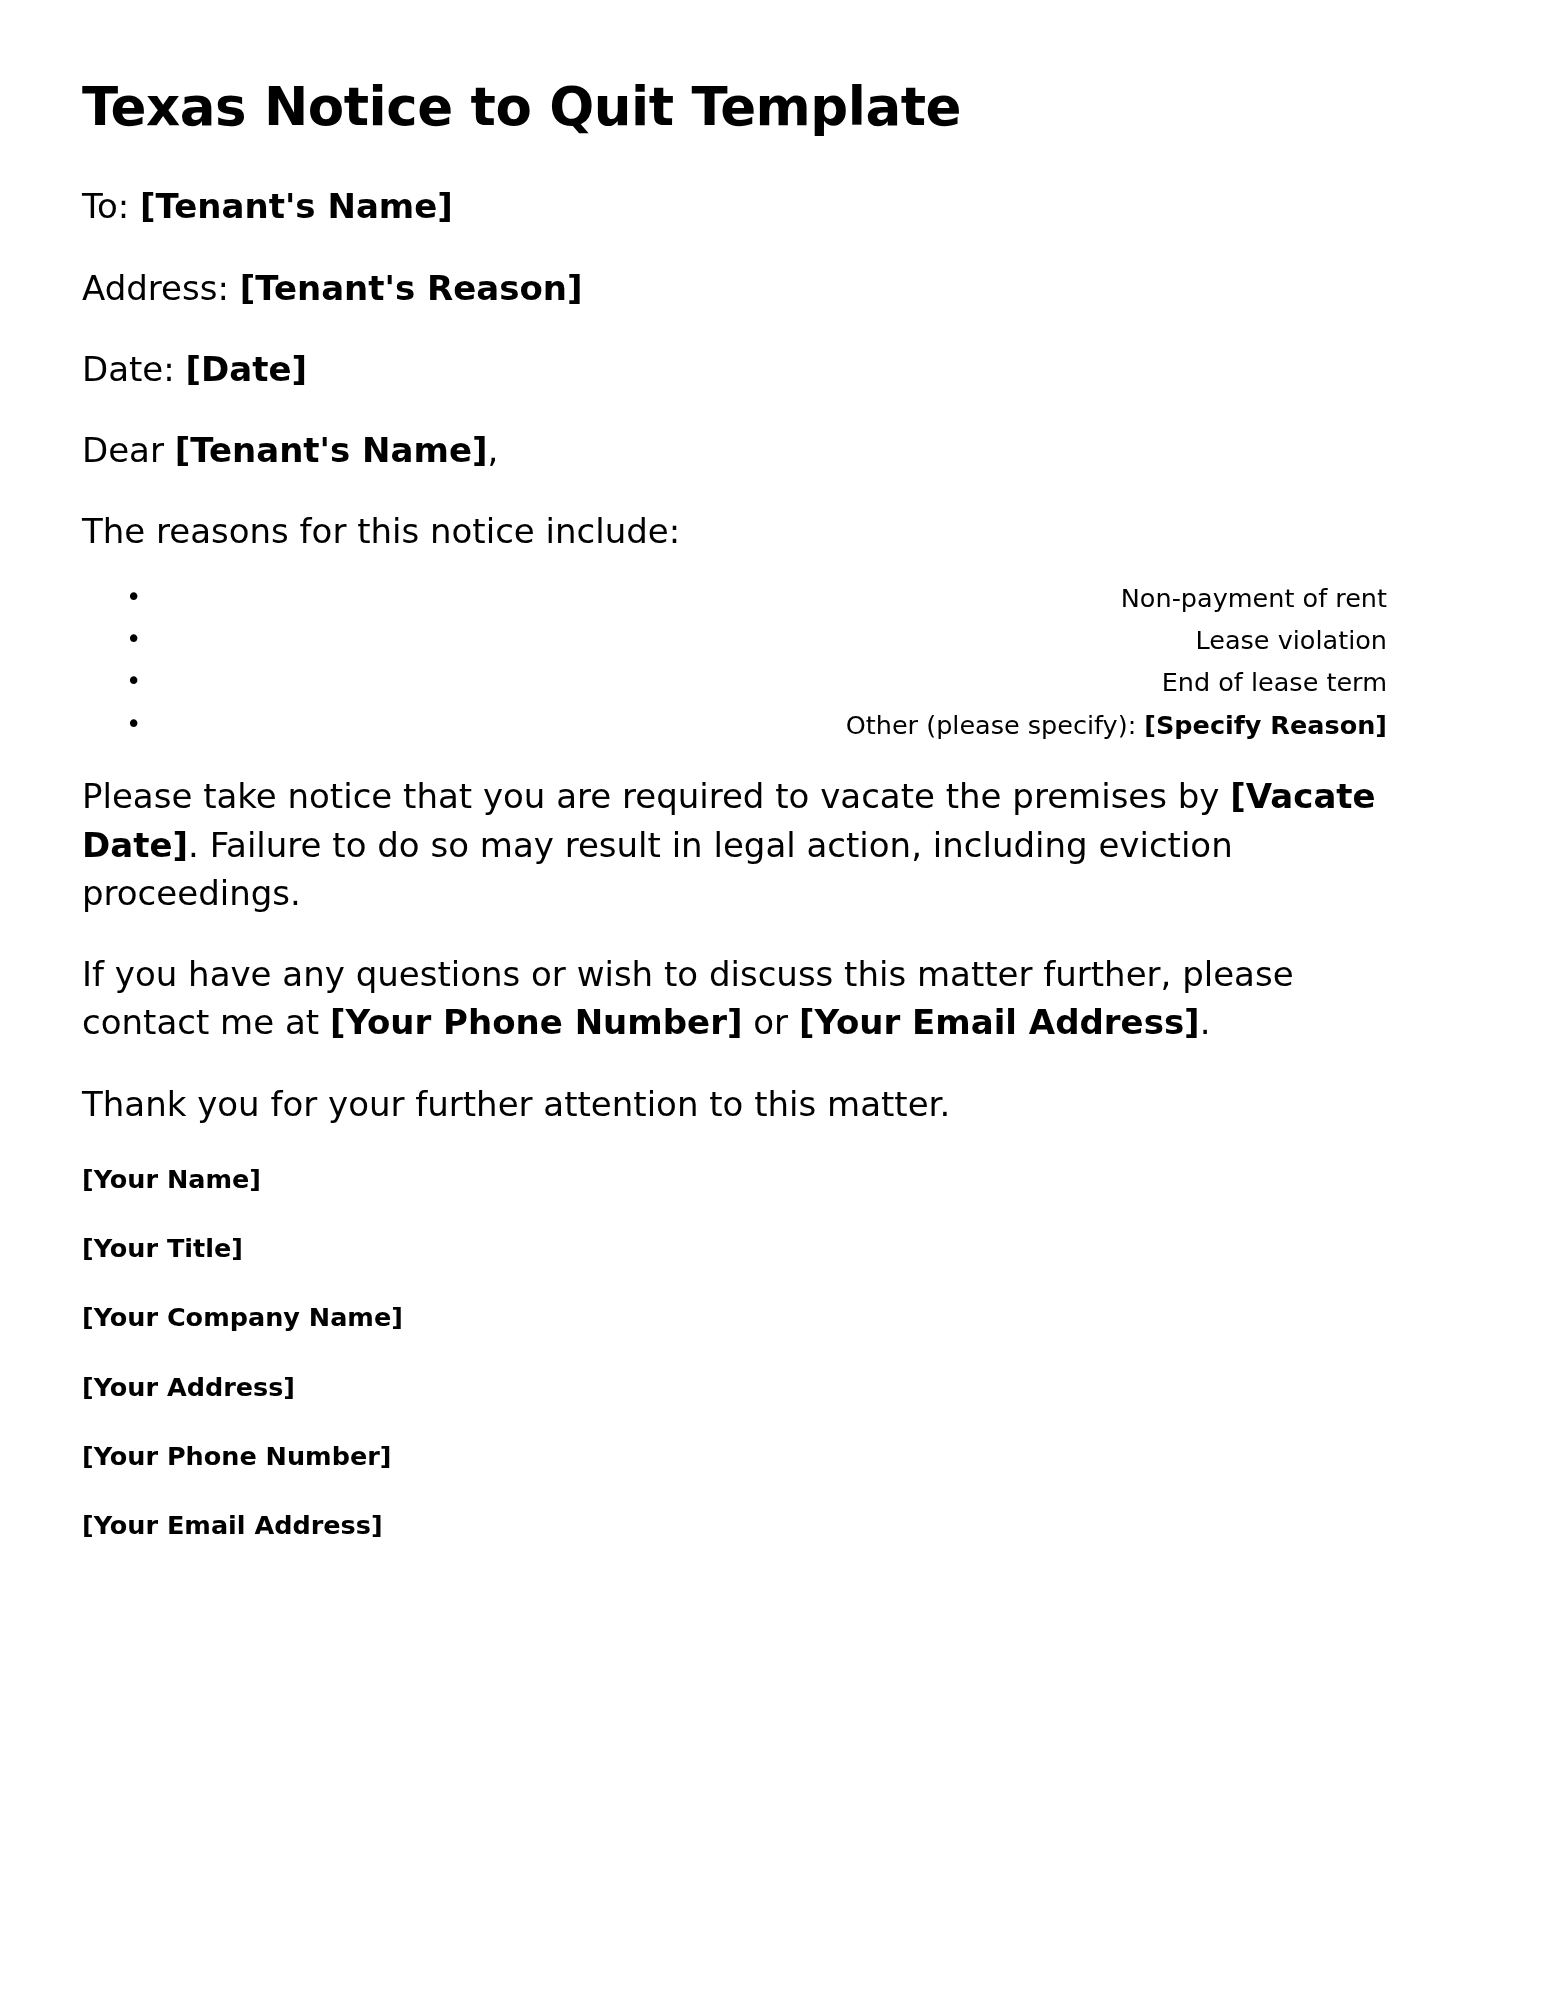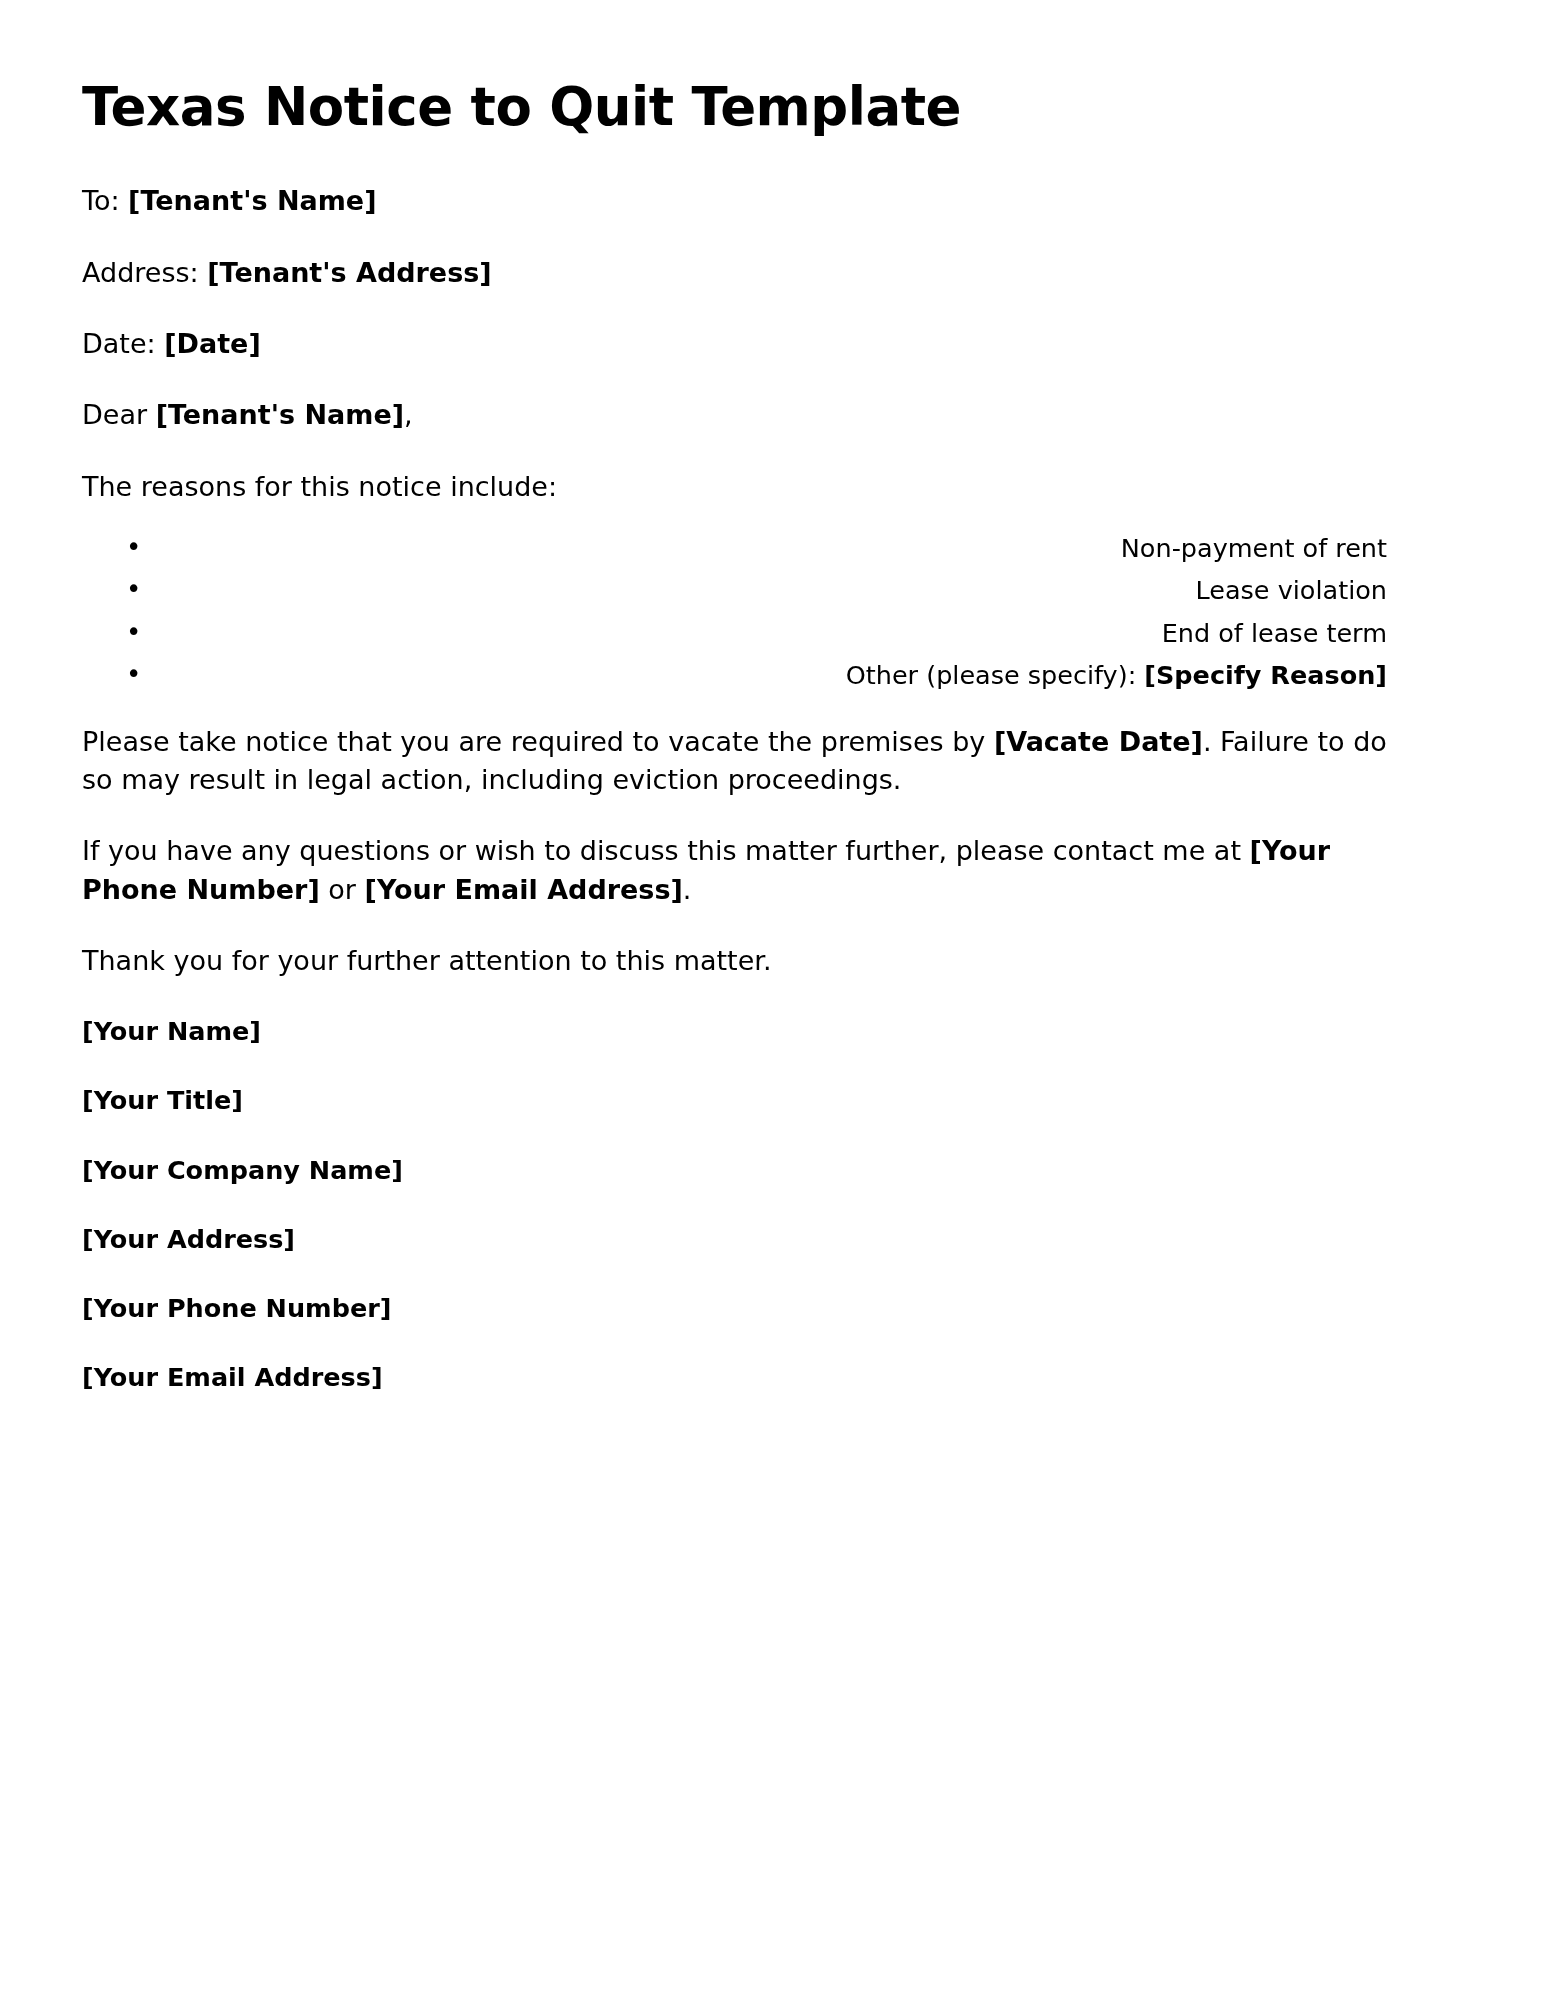--- a/index.html
+++ b/index.html
@@ -23,21 +23,21 @@
     position: relative;
   }
   .doc-title {
     font-size: 53px;
     font-weight: bold;
     letter-spacing: -0.5px;
     margin: 0 0 46px 0;
     line-height: 1.1;
   }
   p.para {
-    font-size: 27px;
+    font-size: 34px;
     line-height: 1.42;
     margin: 0 0 33px 0;
   }
   p.para b, .bold {
     font-weight: bold;
   }
   ul.reasons {
     margin: -8px 0 30px 0;
     padding-left: 72px;
     list-style: none;
@@ -82,21 +82,21 @@
 
 <div class="page">
 
   <h1 class="doc-title">Texas Notice to Quit Template</h1>
 
   <p class="para">
     <span>To: </span><b>[Tenant's Name]</b>
   </p>
 
   <p class="para">
-    <span>Address: </span><b>[Tenant's Address]</b>
+    <span>Address: </span><b>[Tenant's Reason]</b>
   </p>
 
   <p class="para">
     <span>Date: </span><b>[Date]</b>
   </p>
 
   <p class="para">
     <span>Dear </span><b>[Tenant's Name]</b><span>,</span>
   </p>
 

